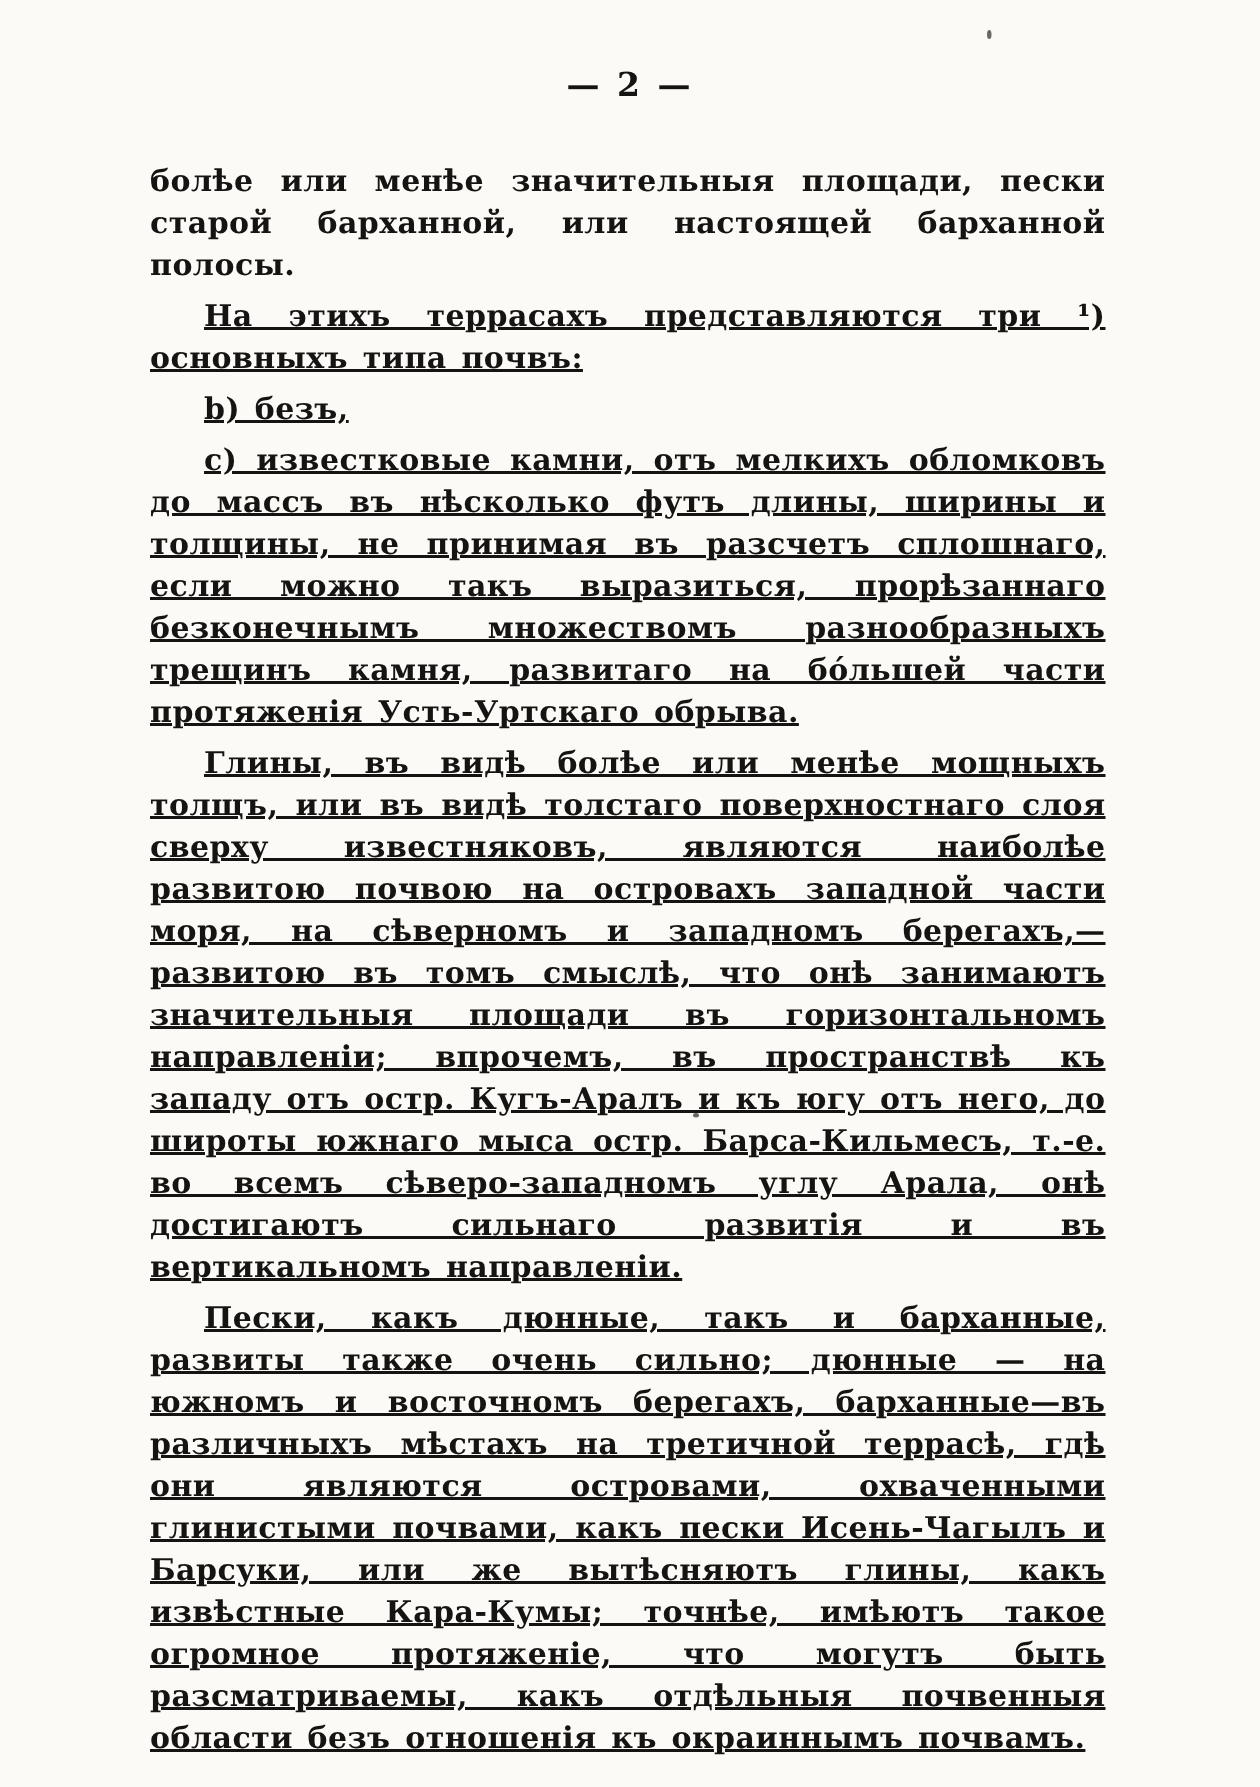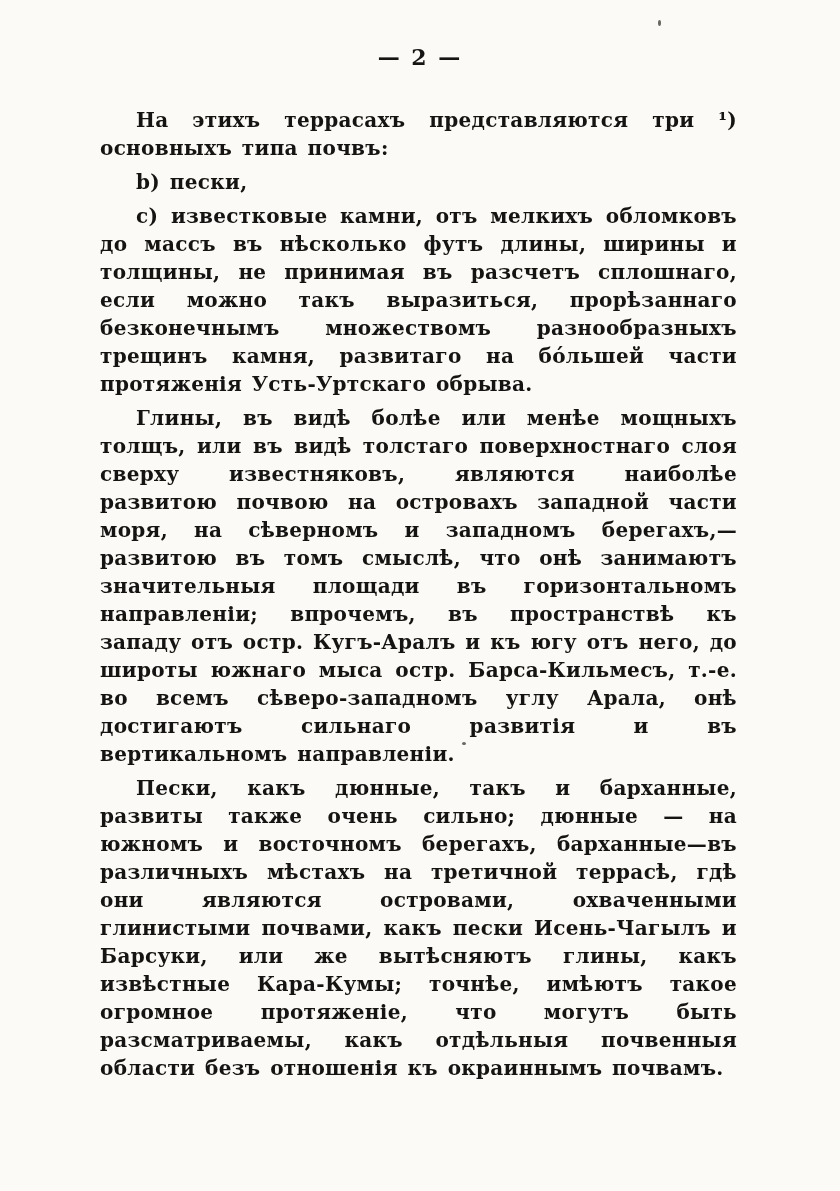--- a/index.html
+++ b/index.html
@@ -37,40 +37,42 @@
     word-spacing: 2.5px;
   }
   .body-text p {
     margin: 0;
   }
   .body-text p.spaced {
     margin-top: 6px;
   }
   .body-text p.indent {
     text-indent: 36px;
+    text-decoration: underline;
   }
   .artifact {
     position: absolute;
     background: #3a362f;
     border-radius: 50%;
     opacity: 0.75;
   }
   .artifact-1 { left: 658px; top: 20px; width: 3px; height: 6px; }
   .artifact-2 { left: 462px; top: 742px; width: 4px; height: 3px; }
 </style>
 </head>
 <body>
 
 <div class="page">
 
   <div class="page-number">— 2 —</div>
 
   <div class="body-text">
+    <p class="no-indent">болѣе или менѣе значительныя площади, пески старой барханной, или настоящей барханной полосы.</p>
     <p class="indent spaced">На этихъ террасахъ представляются три ¹) основныхъ типа почвъ:</p>
-    <p class="indent spaced">b) пески,</p>
+    <p class="indent spaced">b) безъ,</p>
     <p class="indent spaced">c) известковые камни, отъ мелкихъ обломковъ до массъ въ нѣсколько футъ длины, ширины и толщины, не принимая въ разсчетъ сплошнаго, если можно такъ выразиться, прорѣзаннаго безконечнымъ множествомъ разнообразныхъ трещинъ камня, развитаго на бо́льшей части протяженія Усть-Уртскаго обрыва.</p>
     <p class="indent spaced">Глины, въ видѣ болѣе или менѣе мощныхъ толщъ, или въ видѣ толстаго поверхностнаго слоя сверху известняковъ, являются наиболѣе развитою почвою на островахъ западной части моря, на сѣверномъ и западномъ берегахъ,—развитою въ томъ смыслѣ, что онѣ занимаютъ значительныя площади въ горизонтальномъ направленіи; впрочемъ, въ пространствѣ къ западу отъ остр. Кугъ-Аралъ и къ югу отъ него, до широты южнаго мыса остр. Барса-Кильмесъ, т.-е. во всемъ сѣверо-западномъ углу Арала, онѣ достигаютъ сильнаго развитія и въ вертикальномъ направленіи.</p>
     <p class="indent spaced">Пески, какъ дюнные, такъ и барханные, развиты также очень сильно; дюнные — на южномъ и восточномъ берегахъ, барханные—въ различныхъ мѣстахъ на третичной террасѣ, гдѣ они являются островами, охваченными глинистыми почвами, какъ пески Исень-Чагылъ и Барсуки, или же вытѣсняютъ глины, какъ извѣстные Кара-Кумы; точнѣе, имѣютъ такое огромное протяженіе, что могутъ быть разсматриваемы, какъ отдѣльныя почвенныя области безъ отношенія къ окраиннымъ почвамъ.</p>
   </div>
 
   <span class="artifact artifact-1"></span>
   <span class="artifact artifact-2"></span>
 
 </div>
 

